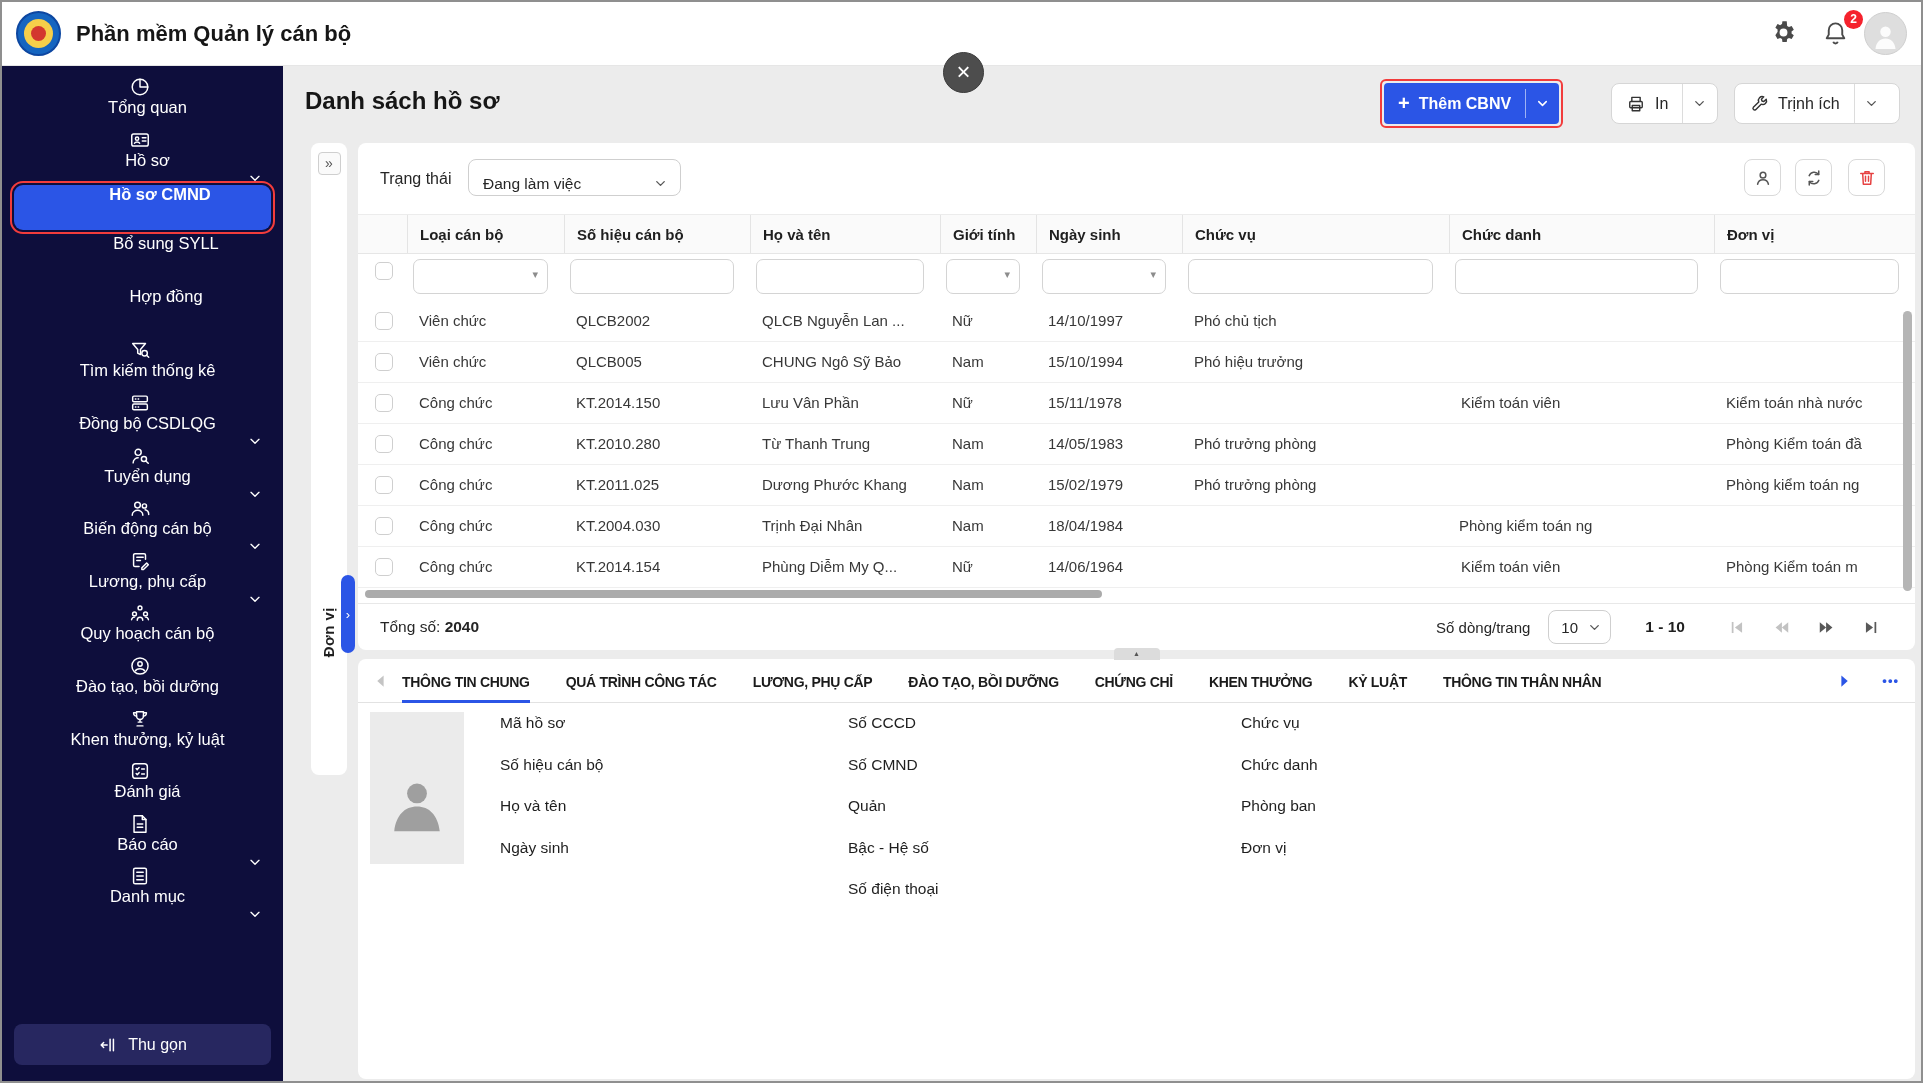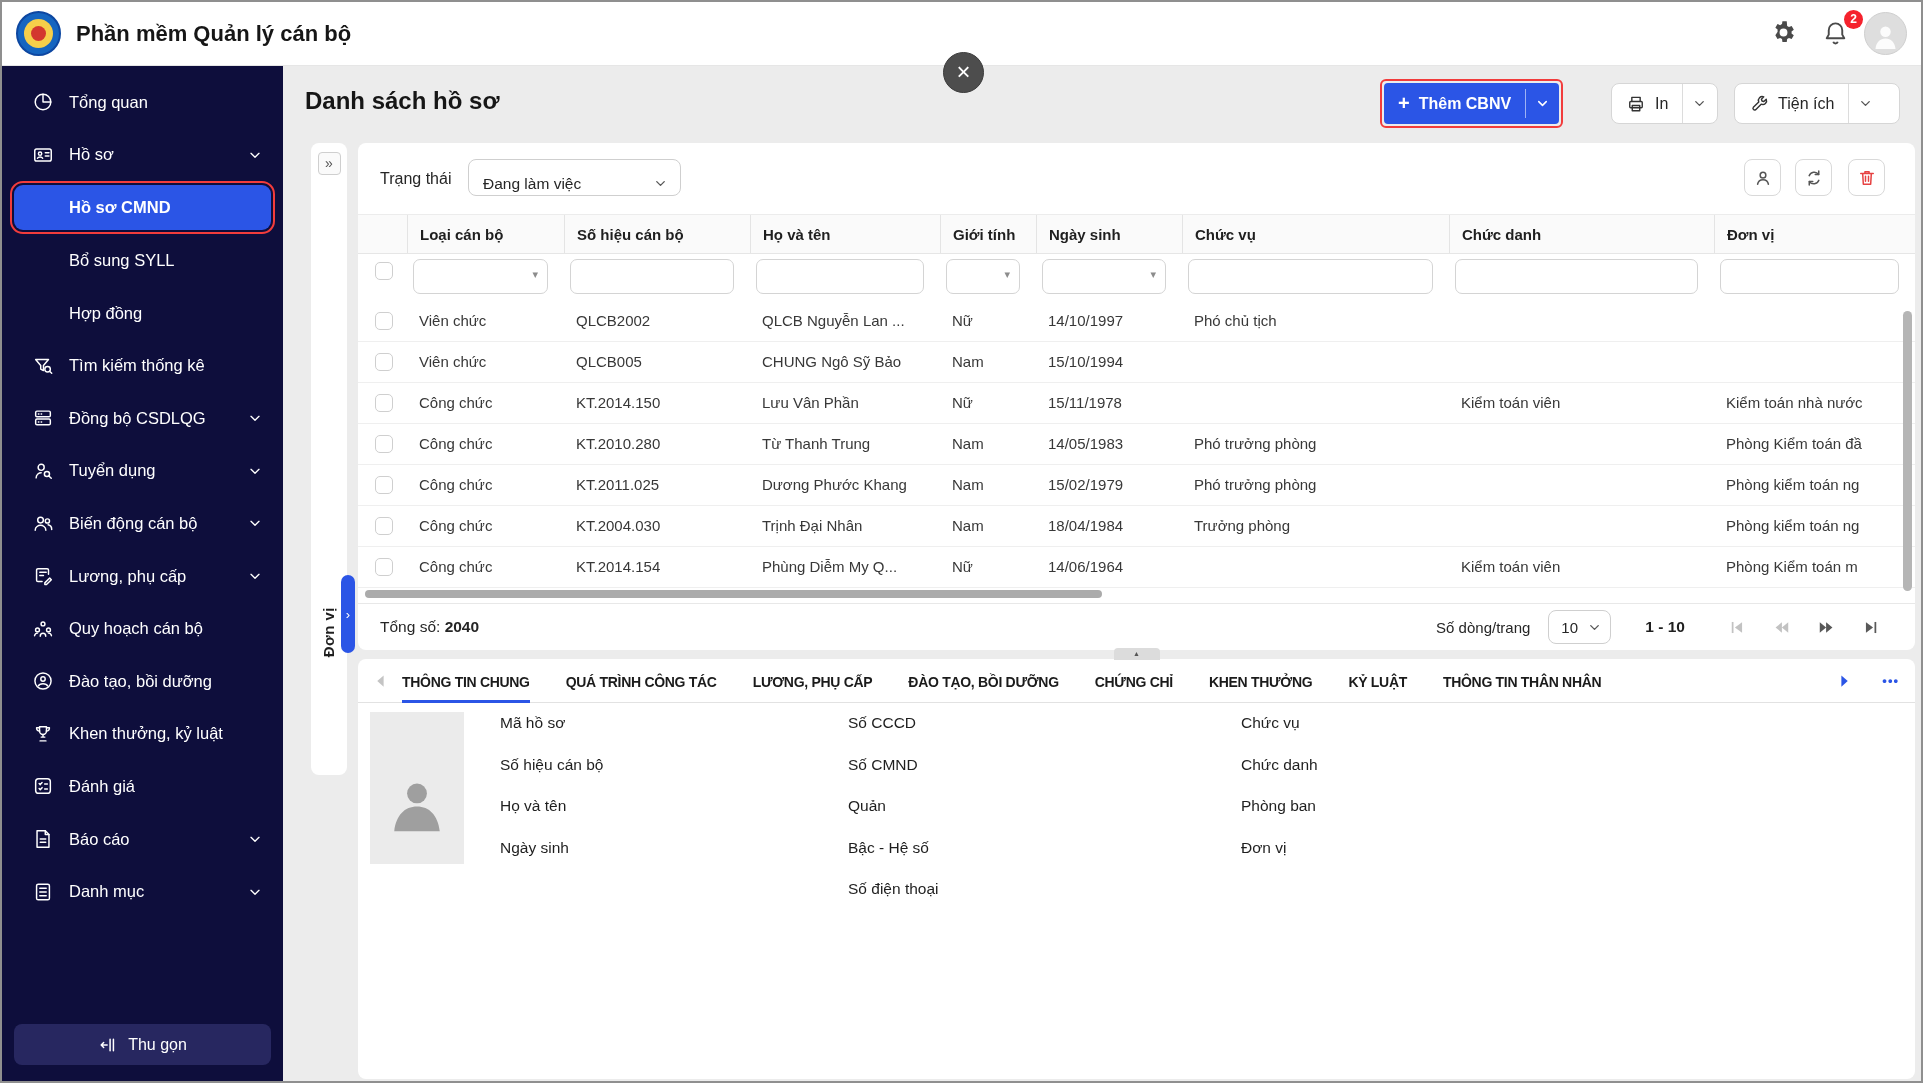--- a/index.html
+++ b/index.html
@@ -15,21 +15,21 @@
   .app-title { position:absolute; left:74px; top:0; line-height:63px; font-size:22px; font-weight:bold; color:#161616; }
   .top-ico { position:absolute; top:18px; width:27px; height:27px; color:#4a4a4a; }
   .gear { right:124px; top:17px; }
   .bell { right:72px; }
   .badge { position:absolute; right:58px; top:8px; min-width:19px; height:19px; border-radius:10px; background:#f5222d; color:#fff; font-size:12px; font-weight:bold; text-align:center; line-height:19px; padding:0 4px; z-index:6; }
   .avatar { position:absolute; right:14px; top:10px; width:43px; height:43px; border-radius:50%; background:#dedede; border:1px solid #cfcfcf; overflow:hidden; }
   .avatar svg { width:33px; height:33px; margin:7px 0 0 4px; fill:#fcfcfc; }
 
   
   .sidebar { position:absolute; left:0; top:64px; bottom:0; width:281px; background:#0e0e3c; z-index:4; padding-top:10px; }
-  .side-item { height:52.6px; display:flex; align-items:center; padding:0 20px 0 30px; color:#fff; font-size:16.5px; cursor:pointer; }
+  .side-item { height:52.6px; display:flex; align-items:center; padding:0 20px 0 30px; color:#fff; font-size:16.5px; cursor:pointer;flex-direction:column; }
   .side-item .sicon { width:22px; height:22px; margin-right:15px; flex:none; color:#fff; }
   .side-item .sicon svg, .sicon svg { width:22px; height:22px; }
   .side-item.child { padding-left:67px; }
   .side-item .chev { margin-left:auto; width:16px; height:16px; color:#fff; }
   .side-item.active { margin:4px 12px; height:45px; background:#2b55e6; border-radius:9px; outline:2px solid #f23c3c; outline-offset:2px; font-weight:bold; padding-left:55px; }
   .collapse-btn { position:absolute; left:12px; right:12px; bottom:16px; height:41px; background:#272760; border-radius:8px; color:#fff; font-size:16px; display:flex; align-items:center; justify-content:center; gap:10px; cursor:pointer; }
   .collapse-btn svg { width:20px; height:20px; }
 
   
   .close-fab { position:absolute; left:941px; top:50px; width:41px; height:41px; border-radius:50%; background:#4d4d4d; color:#fff; font-size:24px; line-height:38px; text-align:center; z-index:30; cursor:pointer; border:1px solid #3c3c3c; }
@@ -310,21 +310,21 @@
             <path d="M6 9l6 6 6-6"></path>
           </svg>
         </div>
     </div>
 
     <div class="btn-group util-group">
       <div class="seg">
         <svg class="bicon" viewBox="0 0 24 24" fill="none" stroke="currentColor" stroke-width="1.7" stroke-linejoin="round">
             <path d="M20.7 6.2a4.6 4.6 0 01-6.1 6L8 18.8a2 2 0 01-2.8-2.8l6.5-6.5a4.6 4.6 0 016-6.1L14.9 6.2l.7 2.2 2.2.7z"></path>
           </svg>
-        <span>Tiện ích</span>
+        <span>Trịnh ích</span>
       </div>
       <div class="vdiv"></div>
       <div class="seg small">
           <svg class="chev-s" viewBox="0 0 24 24" fill="none" stroke="currentColor" stroke-width="2.2" stroke-linecap="round" stroke-linejoin="round">
             <path d="M6 9l6 6 6-6"></path>
           </svg>
         </div>
     </div>
 
     <div class="strip">
@@ -421,20 +421,21 @@
           </div>
           <div class="tr">
             <div class="td-cb" style="width:49px">
               <div class="cbx"></div>
             </div>
             <div class="td" style="width:157px">Viên chức</div>
             <div class="td" style="width:186px">QLCB005</div>
             <div class="td" style="width:190px">CHUNG Ngô Sỹ Bảo</div>
             <div class="td" style="width:96px">Nam</div>
             <div class="td" style="width:146px">15/10/1994</div>
+            <div class="td" style="width:267px">Phó hiệu trưởng</div>
             <div class="td" style="width:265px"></div>
             <div class="td" style="width:201px"></div>
           </div>
           <div class="tr">
             <div class="td-cb" style="width:49px">
               <div class="cbx"></div>
             </div>
             <div class="td" style="width:157px">Công chức</div>
             <div class="td" style="width:186px">KT.2014.150</div>
             <div class="td" style="width:190px">Lưu Vân Phần</div>
@@ -472,21 +473,20 @@
           </div>
           <div class="tr">
             <div class="td-cb" style="width:49px">
               <div class="cbx"></div>
             </div>
             <div class="td" style="width:157px">Công chức</div>
             <div class="td" style="width:186px">KT.2004.030</div>
             <div class="td" style="width:190px">Trịnh Đại Nhân</div>
             <div class="td" style="width:96px">Nam</div>
             <div class="td" style="width:146px">18/04/1984</div>
-            <div class="td" style="width:267px">Trưởng phòng</div>
             <div class="td" style="width:265px"></div>
             <div class="td" style="width:201px">Phòng kiểm toán ng</div>
           </div>
           <div class="tr">
             <div class="td-cb" style="width:49px">
               <div class="cbx"></div>
             </div>
             <div class="td" style="width:157px">Công chức</div>
             <div class="td" style="width:186px">KT.2014.154</div>
             <div class="td" style="width:190px">Phùng Diễm My Q...</div>

